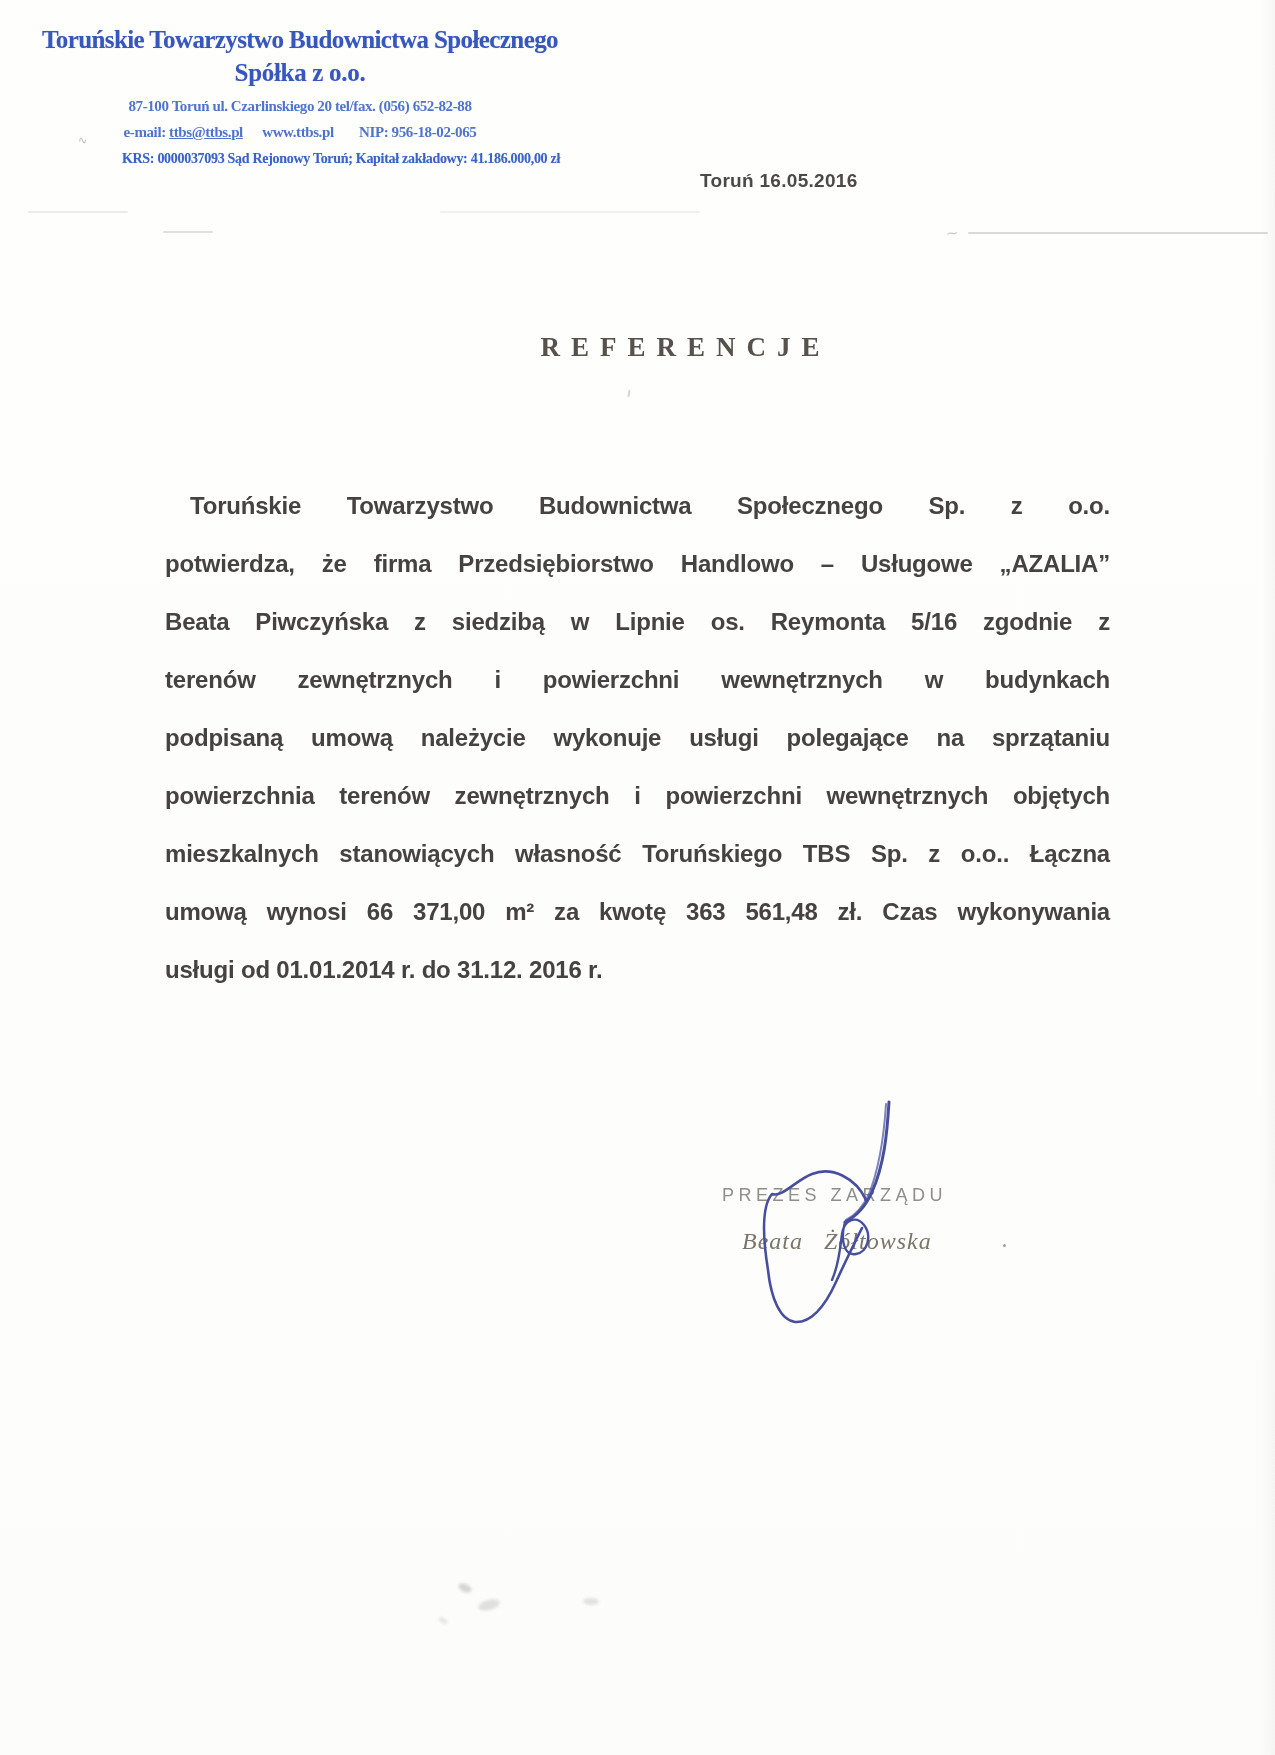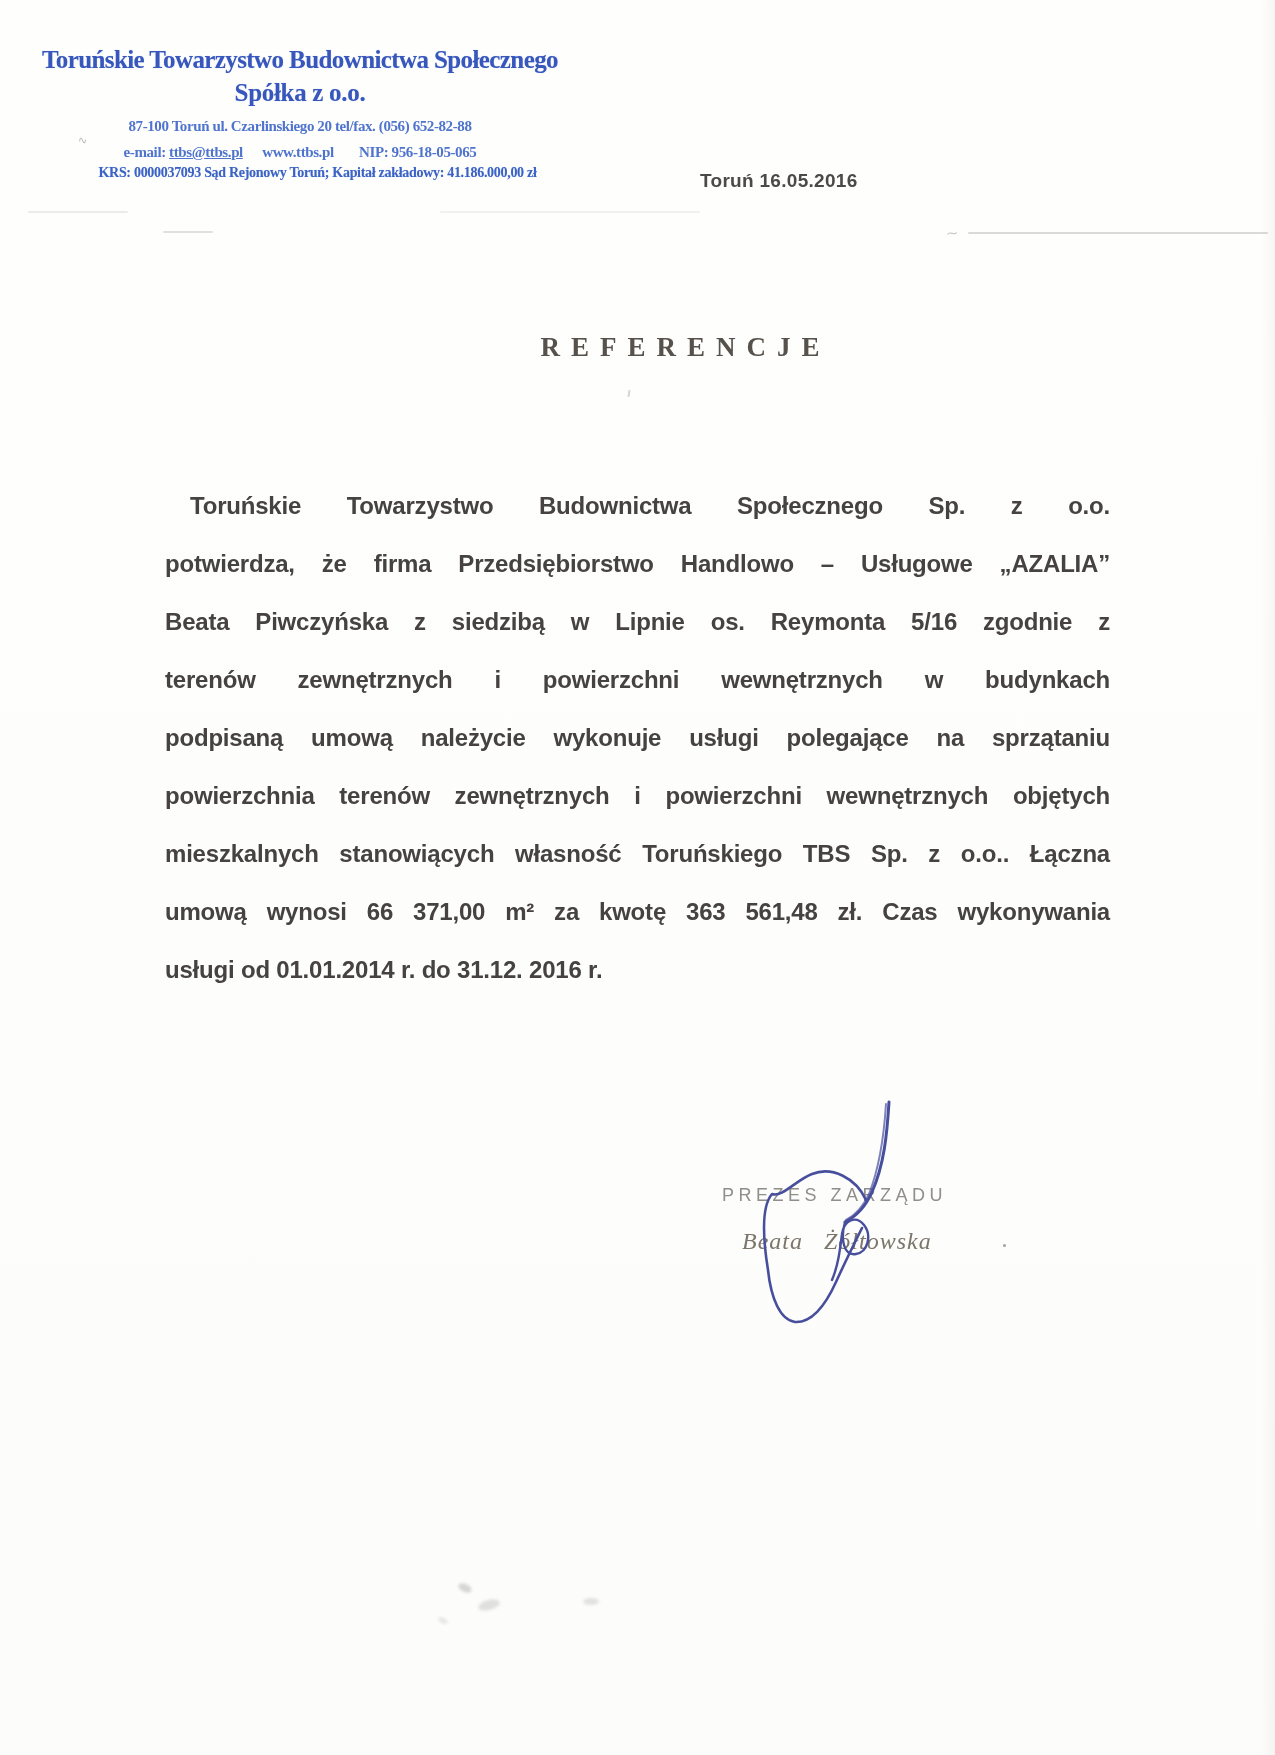--- a/index.html
+++ b/index.html
@@ -20,42 +20,42 @@
     position:absolute;left:40px;top:24px;width:520px;
     text-align:center;
     color:#3a5ec2;
     font-family:"Liberation Serif","DejaVu Serif",serif;
     font-weight:bold;
   }
   .lh-line1{
     font-size:25px;letter-spacing:-0.6px;line-height:32px;
     color:#3757bd;
     text-shadow:0 0 1px rgba(55,87,189,.35);
-    margin-top:20px;
   }
   .lh-line2{
     font-size:25px;letter-spacing:-0.3px;line-height:33px;
     color:#3757bd;
     text-shadow:0 0 1px rgba(55,87,189,.35);
   }
   .lh-line3{
     margin-top:7px;
     font-size:15px;letter-spacing:-0.4px;line-height:21px;
     color:#4f74cd;
   }
   .lh-line4{
     margin-top:5px;
     font-size:15px;letter-spacing:-0.4px;line-height:21px;
     color:#4f74cd;
   }
   .lh-line4 .u{text-decoration:underline;}
   .lh-line4 .gap1{margin-left:16px;}
   .lh-line4 .gap2{margin-left:22px;}
   .lh-line5{
-    text-align:center;
+    margin-top:6px;
+    text-align:right;
     padding-left:35px;
     font-size:14px;letter-spacing:-0.3px;line-height:19px;
     color:#3b63c6;
     text-shadow:0 0 1px rgba(59,99,198,.3);
   }
   .krs-squiggle{
     position:absolute;left:78px;top:134px;
     font-size:11px;color:#b9b7b3;
     transform:rotate(-8deg);
     font-family:"DejaVu Sans",sans-serif;
@@ -153,21 +153,21 @@
 <div class="page">
 
   <header class="letterhead">
     <div class="lh-line1">Toruńskie Towarzystwo Budownictwa Społecznego</div>
     <div class="lh-line2">Spółka z o.o.</div>
     <div class="lh-line3">87-100 Toruń ul. Czarlinskiego 20 tel/fax. (056) 652-82-88</div>
     <div class="lh-line4">
       <span>e-mail:</span>
       <span class="u">ttbs@ttbs.pl</span>
       <span class="gap1">www.ttbs.pl</span>
-      <span class="gap2">NIP: 956-18-05-065</span>
+      <span class="gap2">NIP: 956-18-02-065</span>
     </div>
     <div class="lh-line5">KRS: 0000037093 Sąd Rejonowy Toruń;  Kapitał zakładowy: 41.186.000,00 zł</div>
   </header>
   <span class="krs-squiggle">∿</span>
 
   <div class="dateline">Toruń  16.05.2016</div>
 
   <div class="fold f1"></div>
   <div class="fold f2"></div>
   <div class="fold f3"></div>

